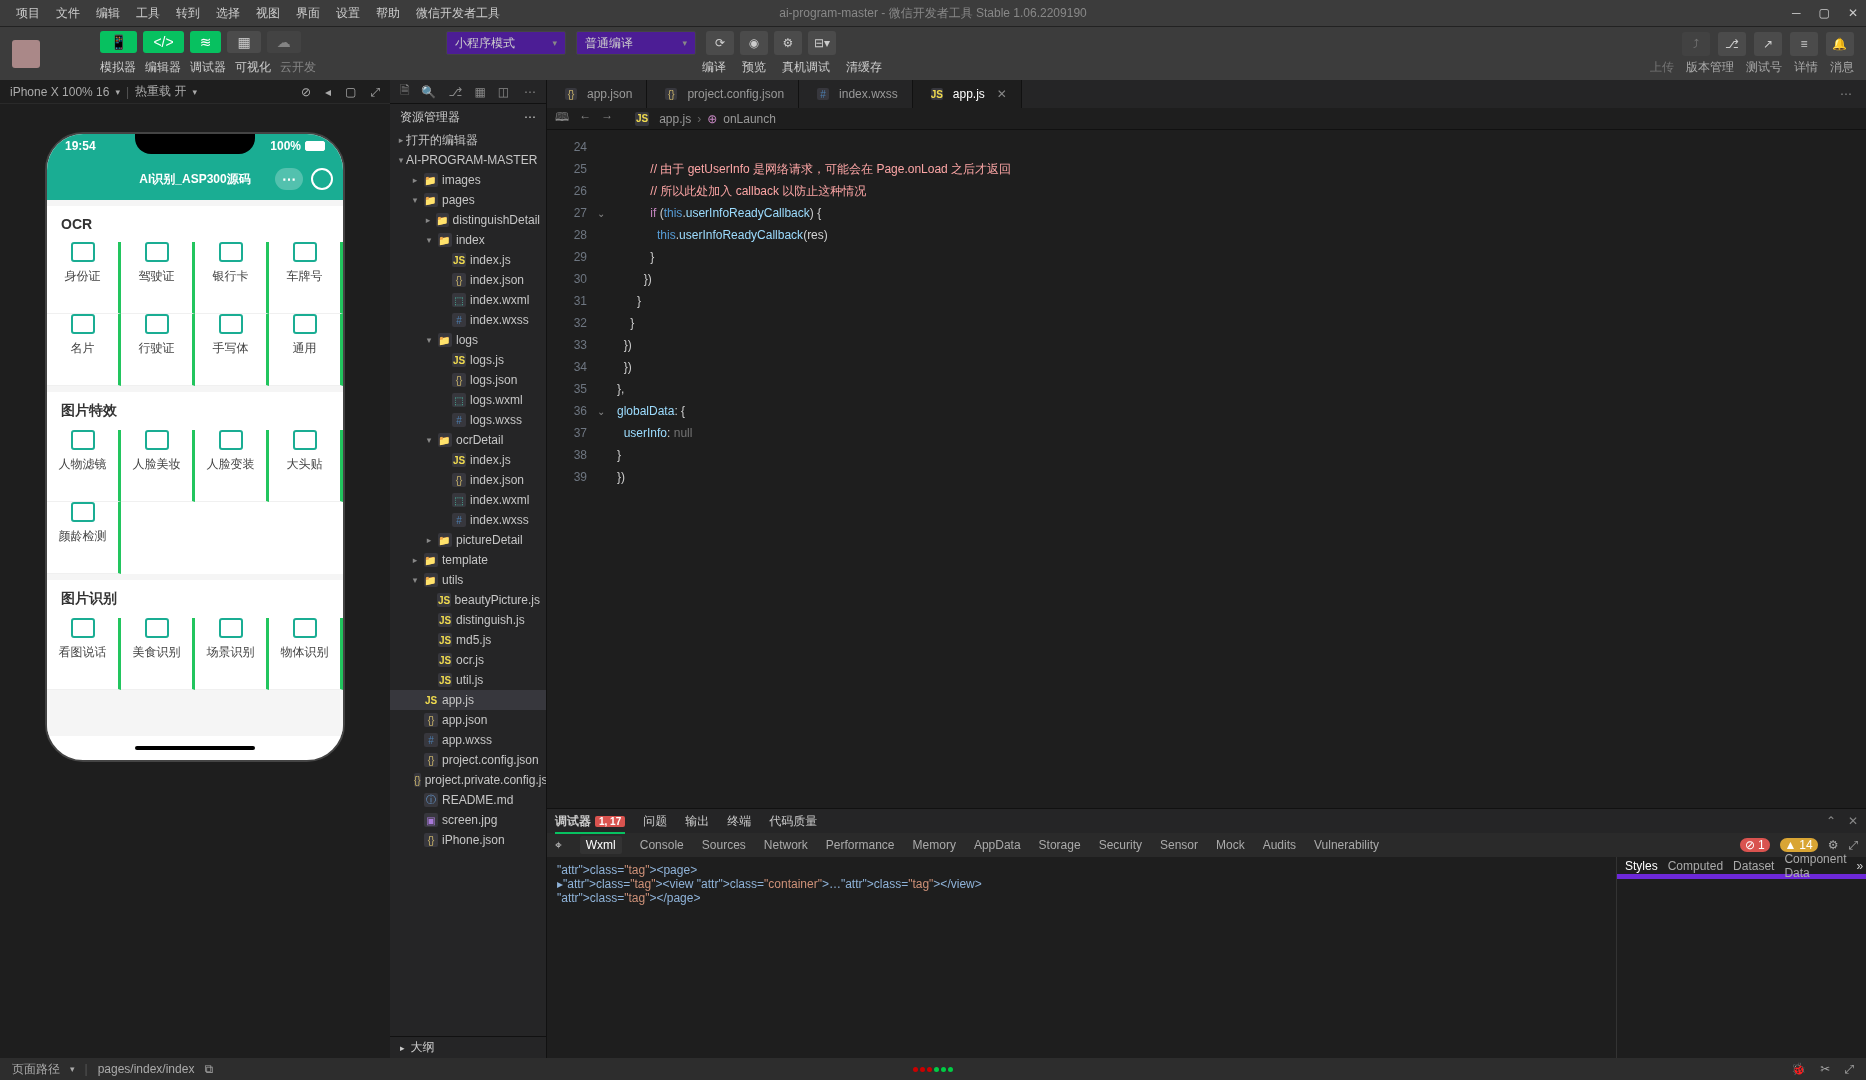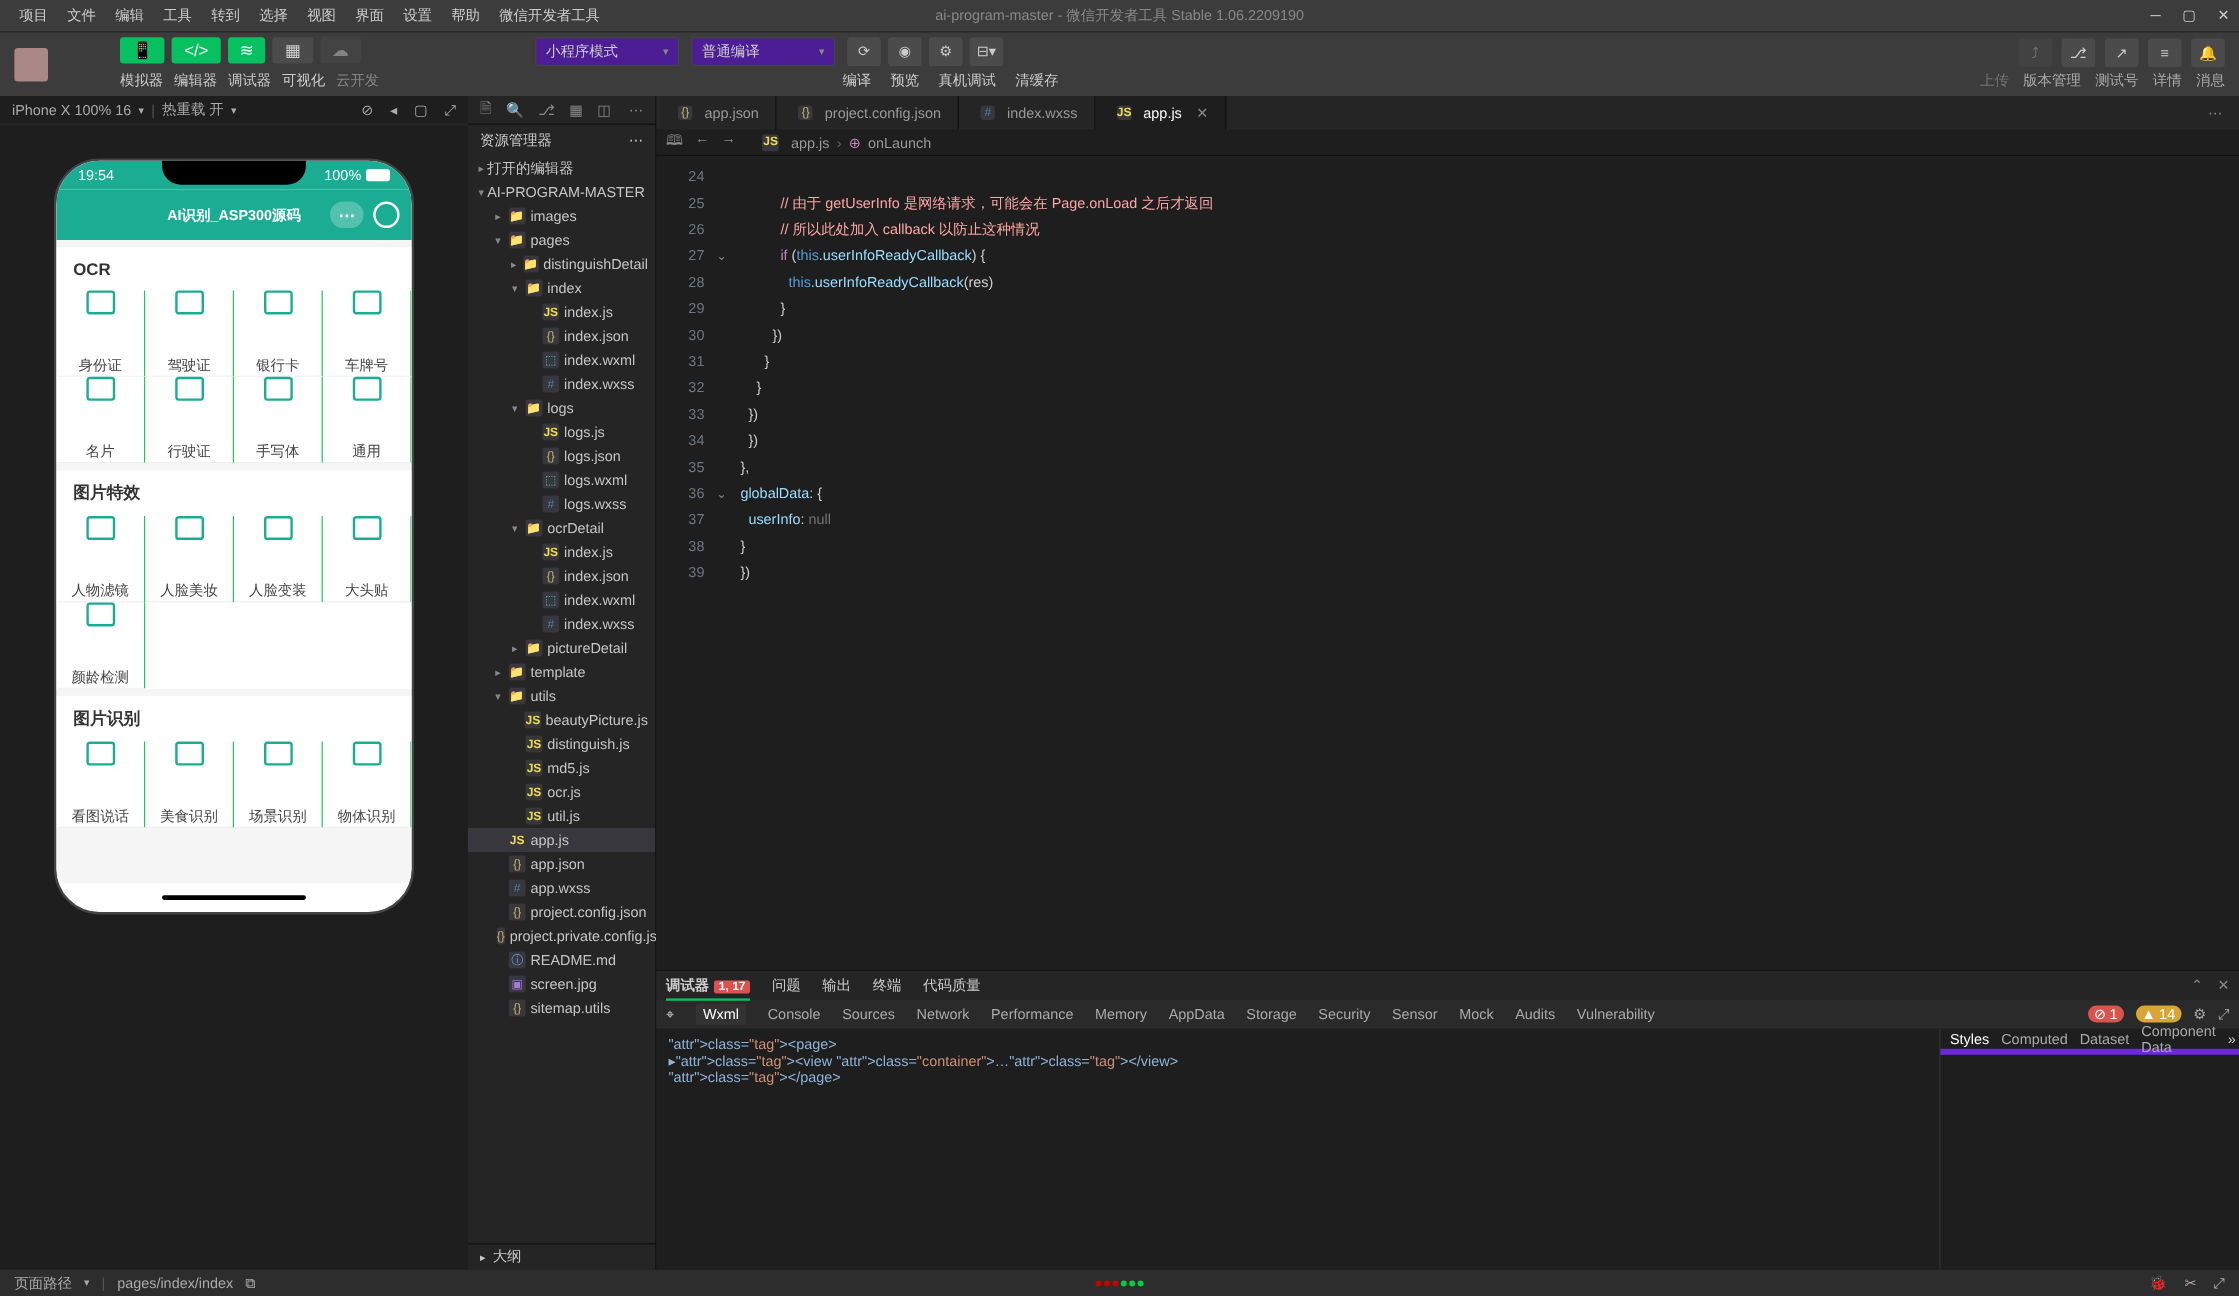--- a/index.html
+++ b/index.html
@@ -28,31 +28,31 @@
 .right-labels{display:flex;gap:12px;color:#aaa;font-size:11px}
 
 .main{flex:1;display:flex;min-height:0}
 
 .sim-col{width:390px;background:#1e1e1e;display:flex;flex-direction:column}
 .sim-toolbar{height:24px;display:flex;align-items:center;padding:0 10px;color:#aaa;border-bottom:1px solid #2a2a2a;gap:6px}
 .sim-toolbar .chev{font-size:9px}
 .sim-toolbar .right{margin-left:auto;display:flex;gap:14px}
 .sim-body{flex:1;display:flex;justify-content:center;padding:28px 0}
 .phone{width:300px;height:630px;background:#fff;border-radius:38px;border:2px solid #444;overflow:hidden;display:flex;flex-direction:column}
-.status{height:24px;background:#1aad93;display:flex;align-items:center;justify-content:space-between;padding:0 18px;color:#fff;font-weight:400}
+.status{height:24px;background:#1aad93;display:flex;align-items:center;justify-content:space-between;padding:0 18px;color:#fff;font-weight:700}
 .notch{position:relative}
 .notch::after{content:"";position:absolute;top:-2px;left:50%;transform:translateX(-50%);width:120px;height:22px;background:#000;border-radius:0 0 16px 16px}
 .ph-header{height:42px;background:#1aad93;display:flex;align-items:center;justify-content:center;color:#fff;font-weight:600;position:relative}
 .ph-header .dots{position:absolute;right:40px;width:28px;height:22px;border-radius:12px;background:rgba(255,255,255,.25);display:flex;align-items:center;justify-content:center;font-size:14px}
 .ph-header .ring{position:absolute;right:10px;width:22px;height:22px;border:2px solid #fff;border-radius:50%}
 .ph-page{flex:1;background:#f5f5f5;overflow:auto}
 .sect{background:#fff;margin-top:6px}
 .sect-title{padding:10px 14px;font-size:14px;color:#333;font-weight:600}
 .grid4{display:grid;grid-template-columns:repeat(4,1fr)}
-.tile{height:72px;display:flex;flex-direction:column;align-items:center;justify-content:space-between;gap:6px;border-right:1px solid #22c55e;border-bottom:1px solid #f0f0f0}
+.tile{height:72px;display:flex;flex-direction:column;align-items:center;justify-content:flex-start;gap:6px;border-right:3px solid #22c55e;border-bottom:1px solid #f0f0f0}
 .tile-ic{width:24px;height:20px;border:2px solid #1aad93;border-radius:3px;position:relative}
 .tile-lbl{font-size:12px;color:#444}
 .home-ind{height:24px;display:flex;align-items:center;justify-content:center}
 .home-bar{width:120px;height:4px;background:#000;border-radius:2px}
 
 .explorer{width:157px;background:#252526;display:flex;flex-direction:column;border-right:1px solid #111}
 .exp-iconbar{height:24px;display:flex;align-items:center;gap:12px;padding:0 10px;color:#888;border-bottom:1px solid #111}
 .exp-header{height:26px;display:flex;align-items:center;justify-content:space-between;padding:0 10px;color:#ccc}
 .exp-tree{flex:1;overflow:auto}
 .tree-item{display:flex;align-items:center;height:20px;padding-right:6px;color:#c6c6c6;cursor:pointer;white-space:nowrap}
@@ -514,21 +514,21 @@
           <span>README.md</span>
         </div>
         <div class="tree-item" style="padding-left: 20px;">
           <span class="tw"></span>
           <span class="fi img">▣</span>
           <span>screen.jpg</span>
         </div>
         <div class="tree-item" style="padding-left: 20px;">
           <span class="tw"></span>
           <span class="fi json">{}</span>
-          <span>sitemap.utils</span>
+          <span>iPhone.json</span>
         </div>
       </div>
     <div class="outline">
         <span class="tw" style="font-size:9px;margin-right:6px">▸</span>
         <span>大纲</span>
       </div>
   </div>
 
   <div class="right-col">
     <div class="edtabs" id="edtabs">

